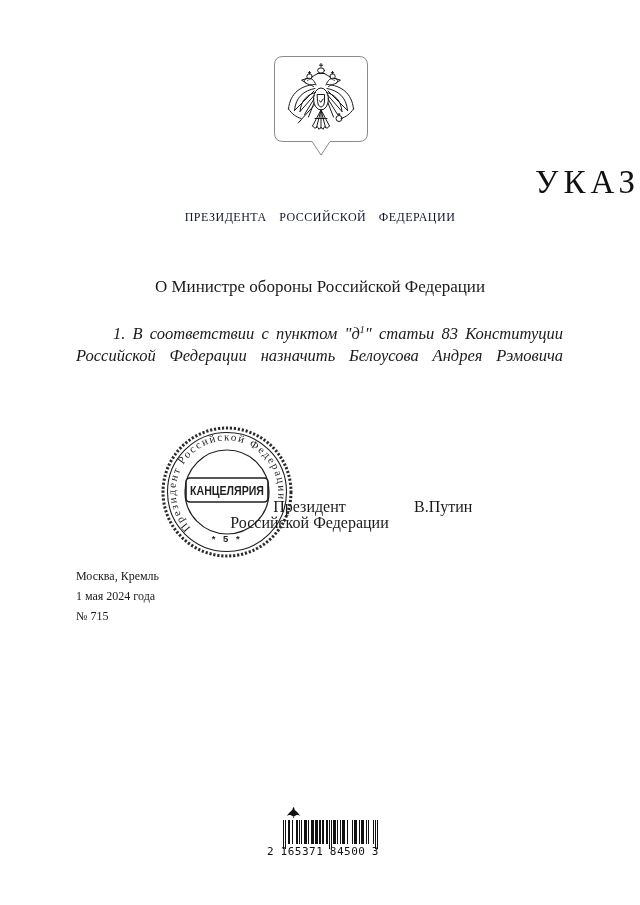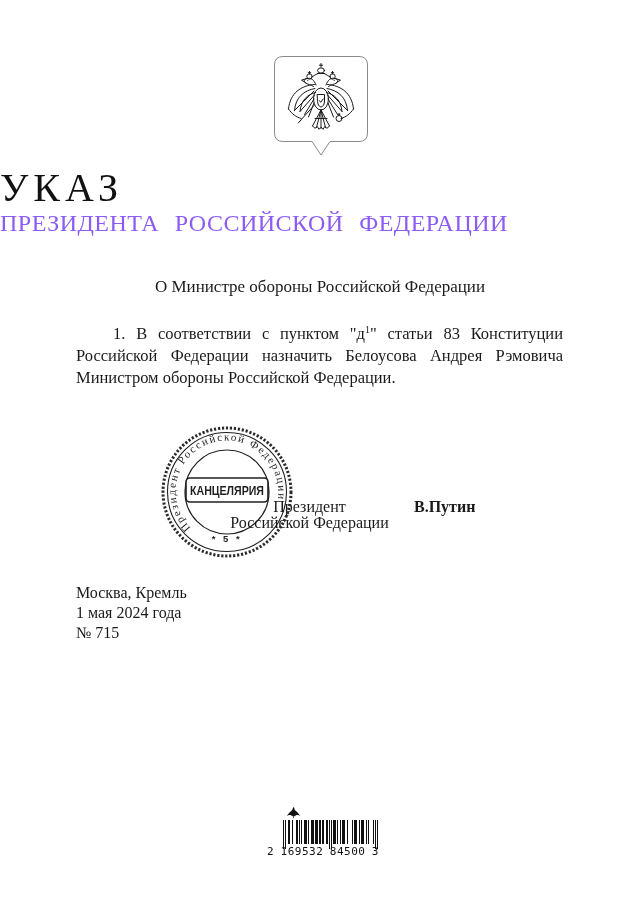--- a/index.html
+++ b/index.html
@@ -2,49 +2,49 @@
 <html><head>
 <meta charset="utf-8">
 <style>
   html,body{margin:0;padding:0;background:#ffffff;}
   #page{
     position:relative;width:640px;height:905px;background:#ffffff;
     font-family:"Liberation Serif", serif;color:#1a1a1a;overflow:hidden;
   }
   .emblem{position:absolute;left:274px;top:56px;width:94px;height:102px;}
   .title{
-    position:absolute;left:0;right:0;top:164px;text-align:left;
-    font-size:40px;letter-spacing:5px;color:#111;
+    position:absolute;left:0;right:0;top:164px;text-align:right;
+    font-size:33px;letter-spacing:5px;color:#111;
   }
   .subtitle{
-    position:absolute;left:0;right:0;top:210px;text-align:left;
-    font-size:24px;letter-spacing:0.5px;word-spacing:9px;color:#8b5cf6;
+    position:absolute;left:0;right:0;top:210px;text-align:center;
+    font-size:12px;letter-spacing:0.5px;word-spacing:9px;color:#0f172a;
   }
   .subject{
     position:absolute;left:0;right:0;top:277px;text-align:center;
     font-size:17px;font-weight:normal;
   }
   .body{
     position:absolute;left:76px;top:319px;width:487px;
     font-size:16.5px;line-height:22px;
   }
   .bline{white-space:normal;}
-  .jline{text-align:justify;text-align-last:justify;}
+  .jline{text-align:justify;text-align-last:justify;font-style:italic;}
   .ind{text-indent:37px;}
   .sup{font-size:10px;vertical-align:6px;letter-spacing:0;}
   .stamp{position:absolute;left:160px;top:424px;width:134px;height:136px;}
   .stamp text{fill:#1f1f1f;}
   .signature{
     position:absolute;left:228px;top:499px;display:flex;align-items:flex-start;
     gap:23px;font-size:16px;line-height:16px;
   }
   .sig-office{text-align:center;width:163px;}
-  .sig-name{white-space:nowrap;font-weight:bold;}
+  .sig-name{white-space:nowrap;}
   .issuance{
-    position:absolute;left:76px;top:583px;font-size:16px;line-height:20px;
+    position:absolute;left:76px;top:566px;font-size:12px;line-height:20px;
   }
   .barcode{position:absolute;left:267px;top:806px;width:112px;}
   .bc-eagle{display:block;margin-left:17px;width:20px;height:13px;}
   .bc-bars{display:block;margin-left:16px;margin-top:1px;width:95px;height:30px;
     shape-rendering:crispEdges;fill:#111;}
   .bc-digits{
     margin-top:-5px;display:flex;justify-content:space-between;
     font-family:"DejaVu Sans Mono", monospace;font-size:11px;color:#111;
     letter-spacing:0.5px;
   }
@@ -86,21 +86,20 @@
     </g>
   </svg>
 
   <div class="title">УКАЗ</div>
   <div class="subtitle">ПРЕЗИДЕНТА РОССИЙСКОЙ ФЕДЕРАЦИИ</div>
   <div class="subject">О Министре обороны Российской Федерации</div>
 
   <div class="body">
     <div class="bline jline ind"><span>1. В соответствии с пунктом "д</span><span class="sup">1</span><span>" статьи 83 Конституции</span></div>
     <div class="bline jline">Российской Федерации назначить Белоусова Андрея Рэмовича</div>
-    <div class="bline">Министром обороны Российской Федерации.</div>
   </div>
 
   <div class="signature">
     <div class="sig-office">
       <div>Президент</div>
       <div>Российской Федерации</div>
     </div>
     <div class="sig-name">В.Путин</div>
   </div>
 
@@ -174,19 +173,19 @@
         <rect x="79" y="0" width="1" height="24"></rect>
         <rect x="80" y="0" width="1" height="24"></rect>
         <rect x="83" y="0" width="1" height="24"></rect>
         <rect x="85" y="0" width="1" height="24"></rect>
         <rect x="90" y="0" width="1" height="24"></rect>
         <rect x="92" y="0" width="1" height="29"></rect>
         <rect x="94" y="0" width="1" height="29"></rect>
       </svg>
     <div class="bc-digits">
       <span>2</span>
-      <span>169532</span>
+      <span>165371</span>
       <span>84500</span>
       <span>3</span>
     </div>
   </div>
 
 </div>
 
 </body></html>

